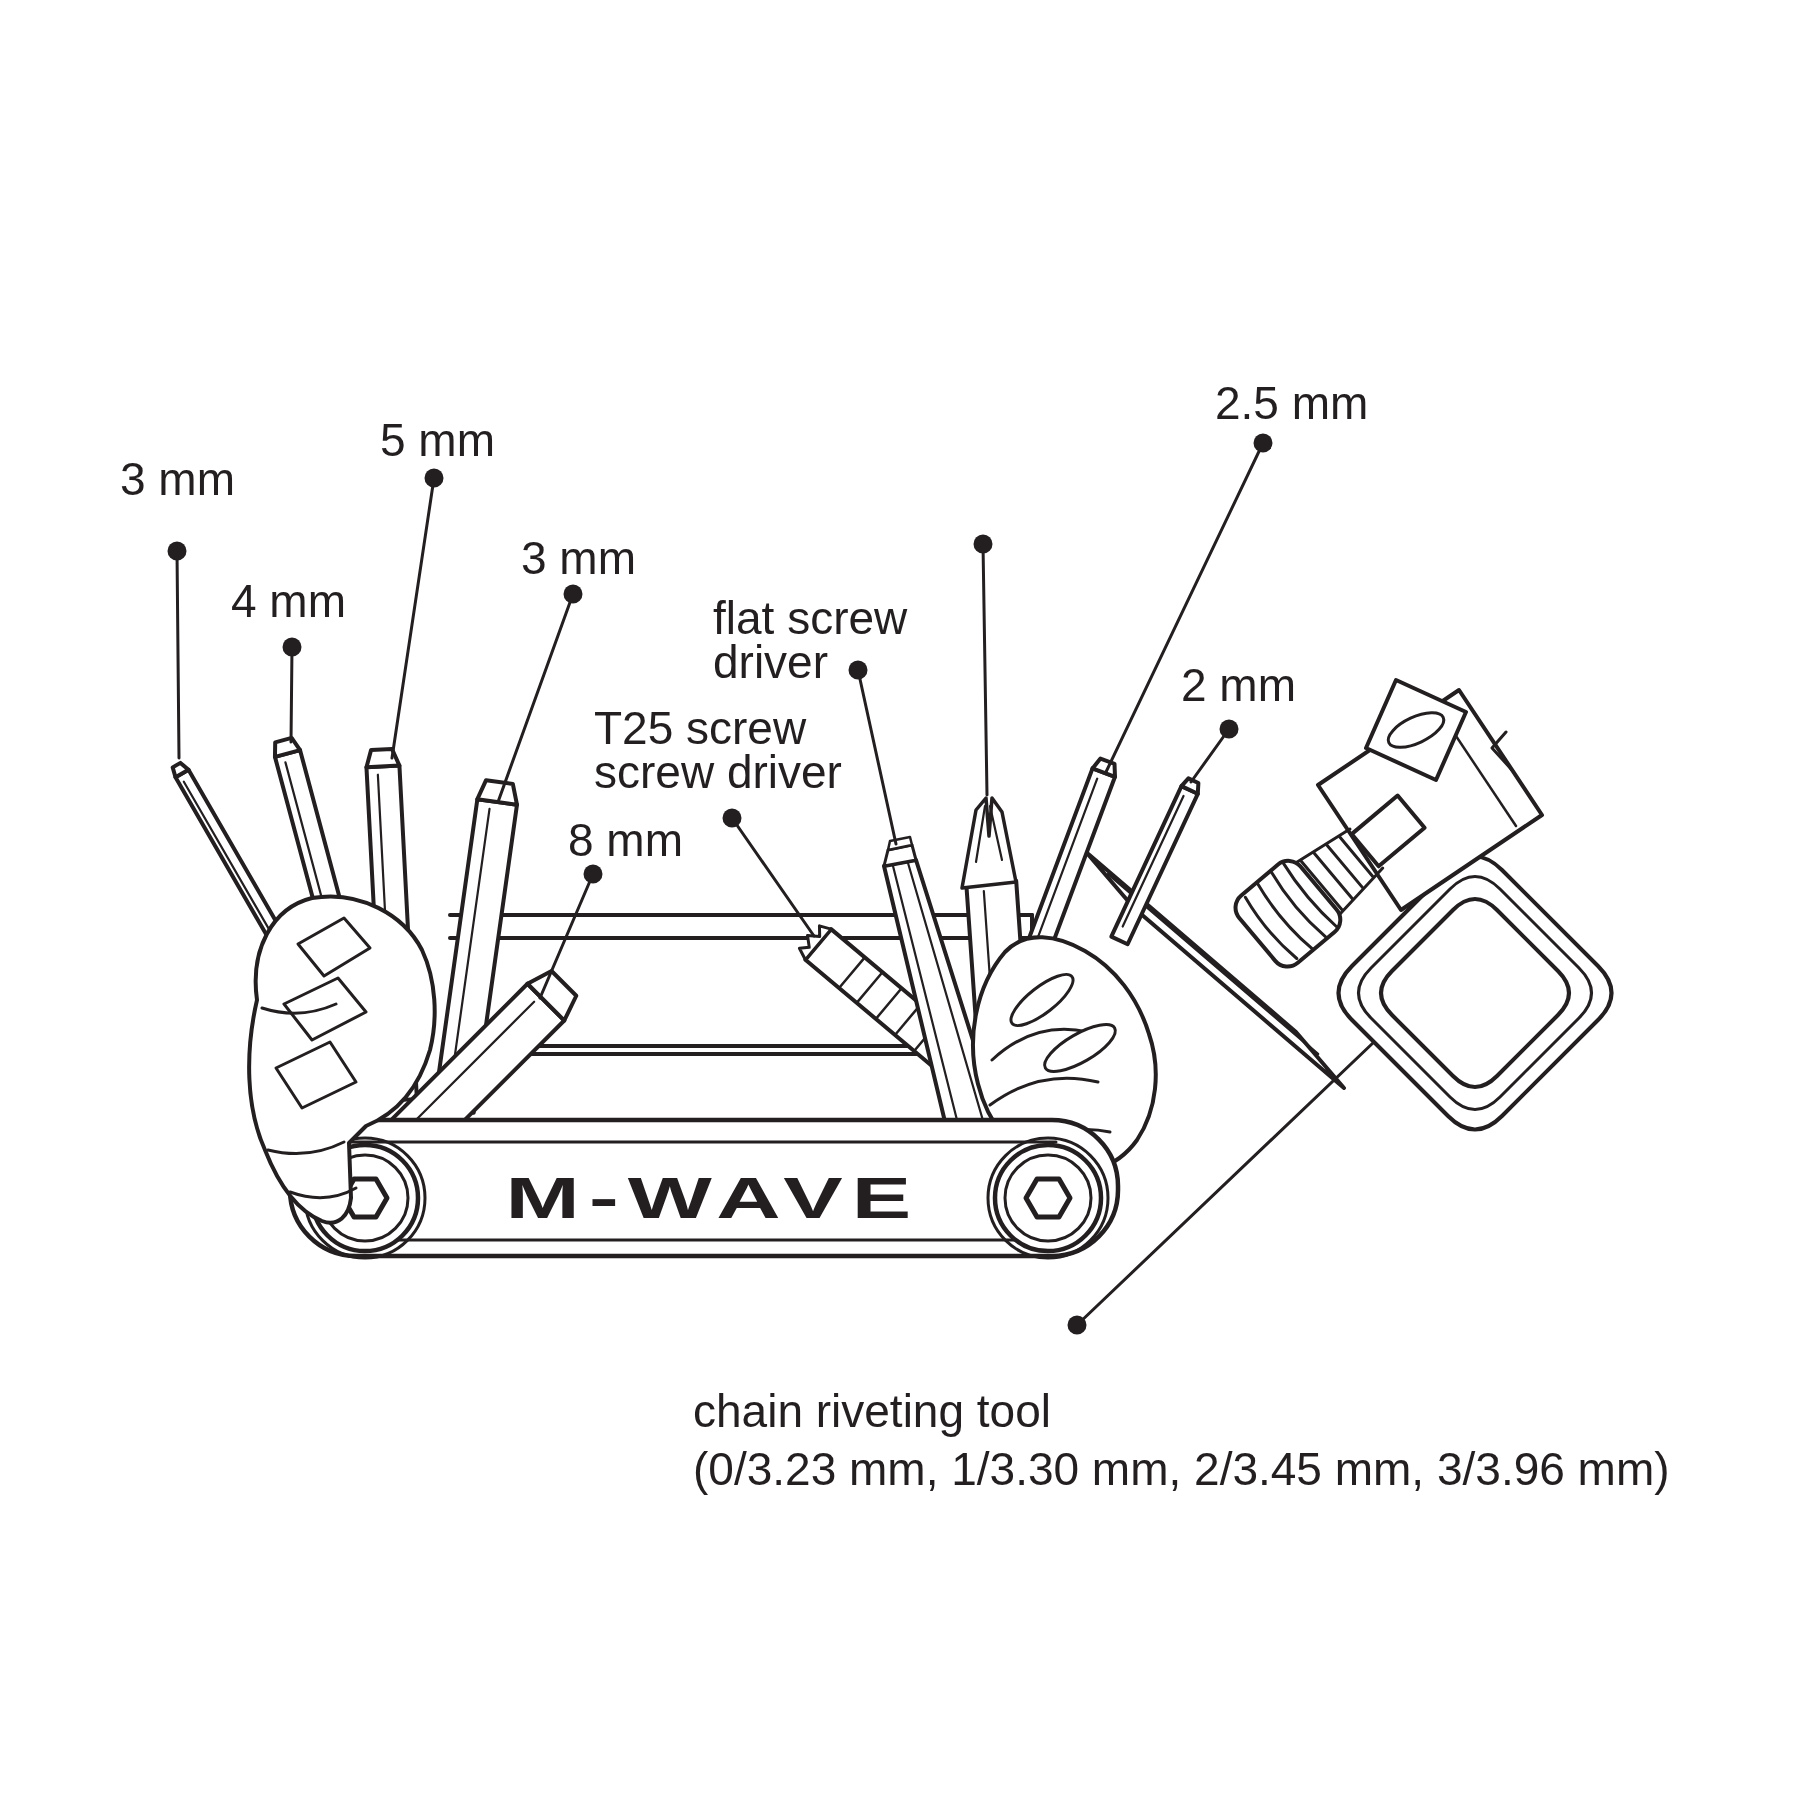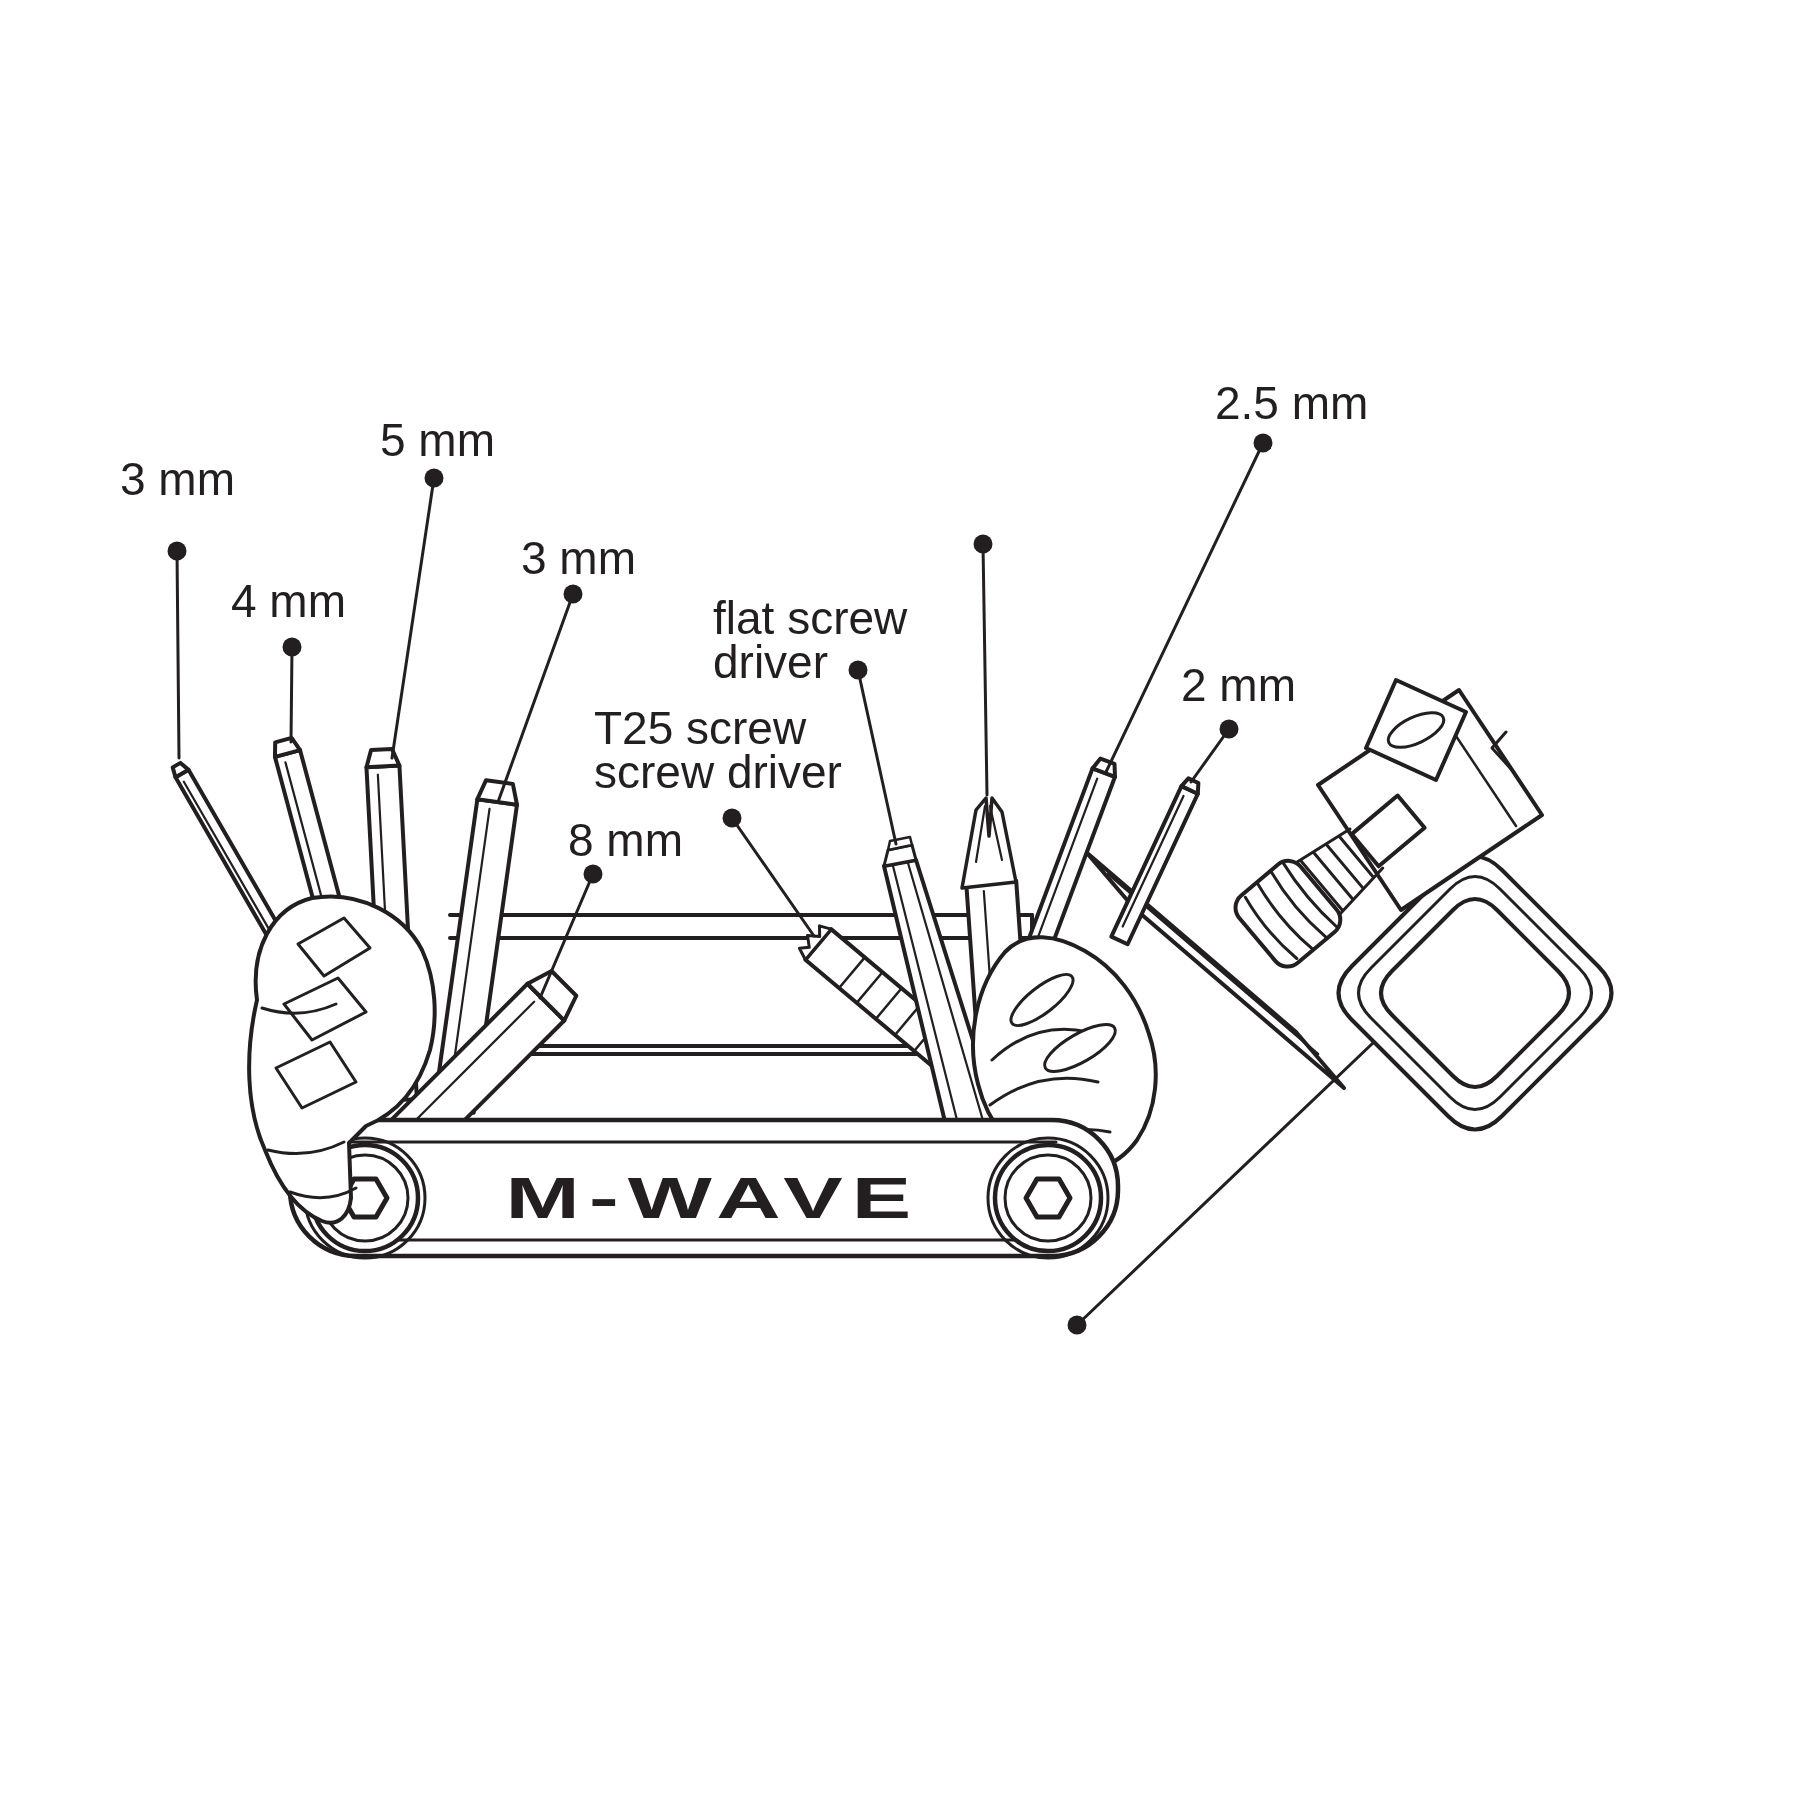--- a/index.html
+++ b/index.html
@@ -244,14 +244,18 @@
   </div>
 
   <div class="lbl" style="left:713px;top:597px">
     <span class="l2">flat screw</span>
     <span class="l2">driver</span>
   </div>
 
   <div class="lbl" style="left:1215px;top:382px">2.5 mm</div>
   <div class="lbl" style="left:1181px;top:664px">2 mm</div>
 
+  <div class="lbl chain-lbl" style="left:693px;top:1382px">
+    <span class="l2">chain riveting tool</span>
+    <span class="l2">(0/3.23 mm, 1/3.30 mm, 2/3.45 mm, 3/3.96 mm)</span>
+  </div>
 
 </div>
 
 </body></html>

